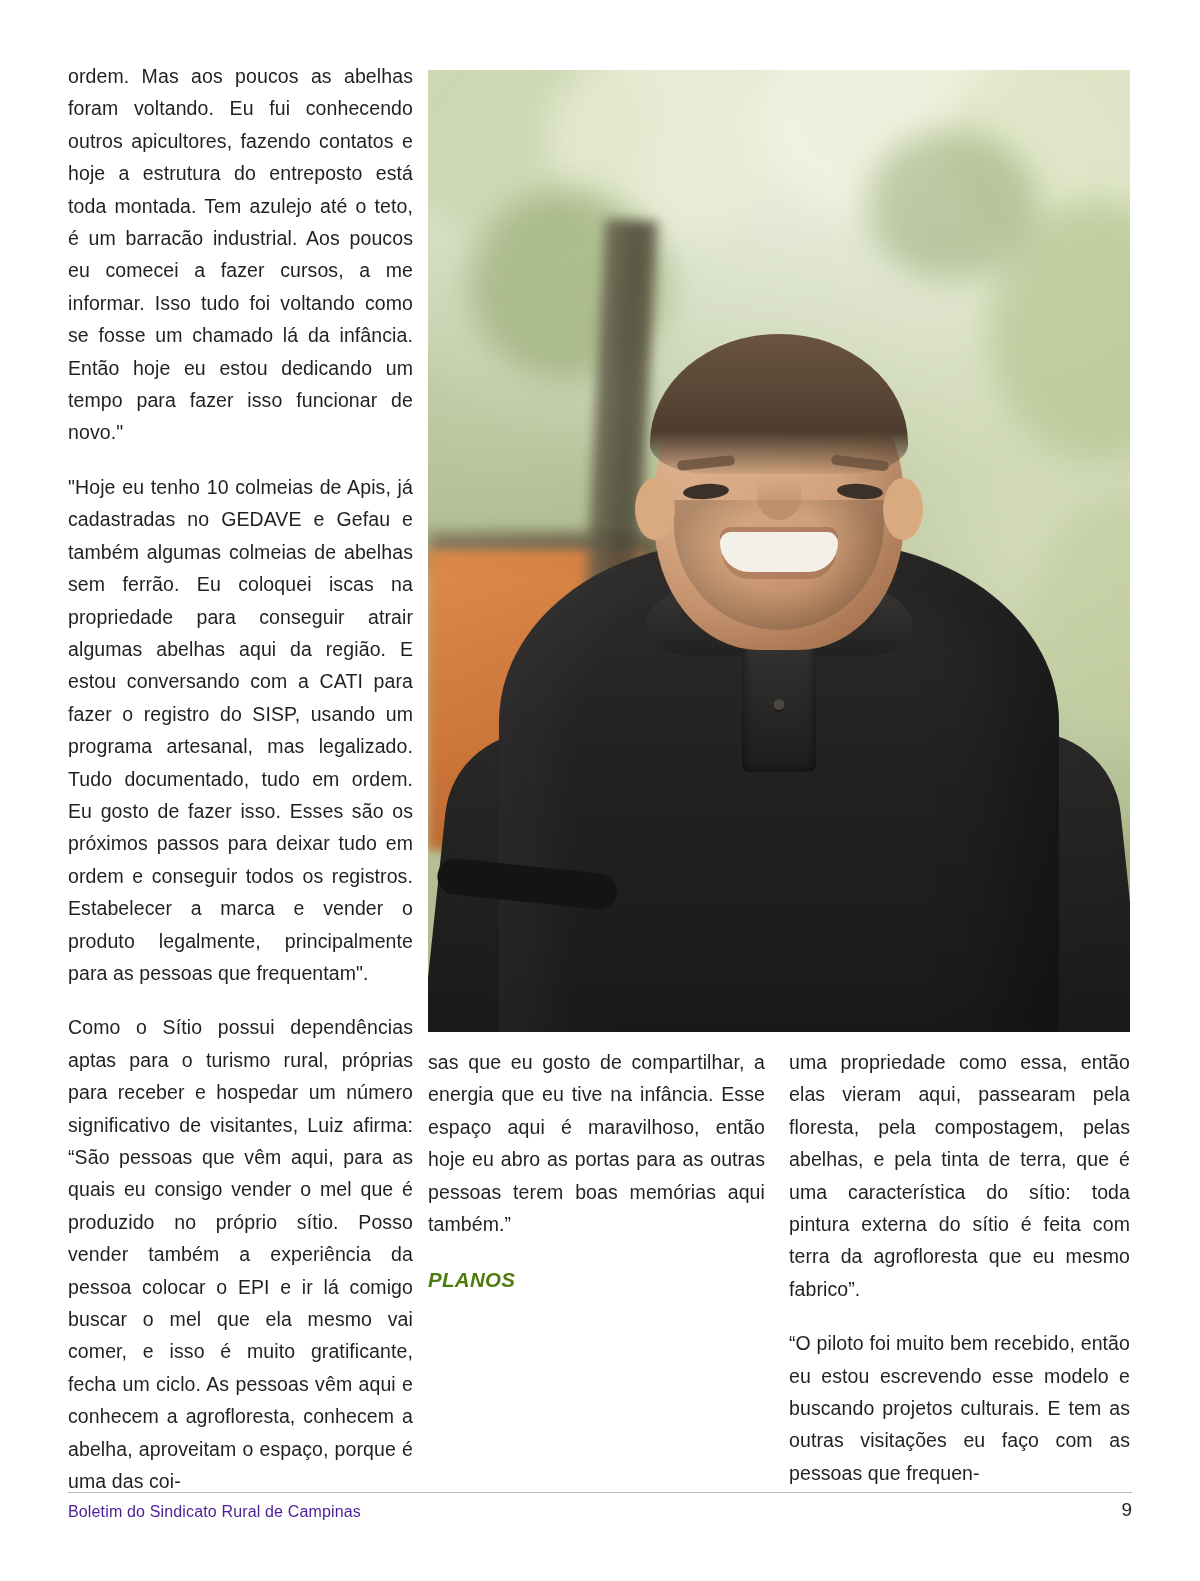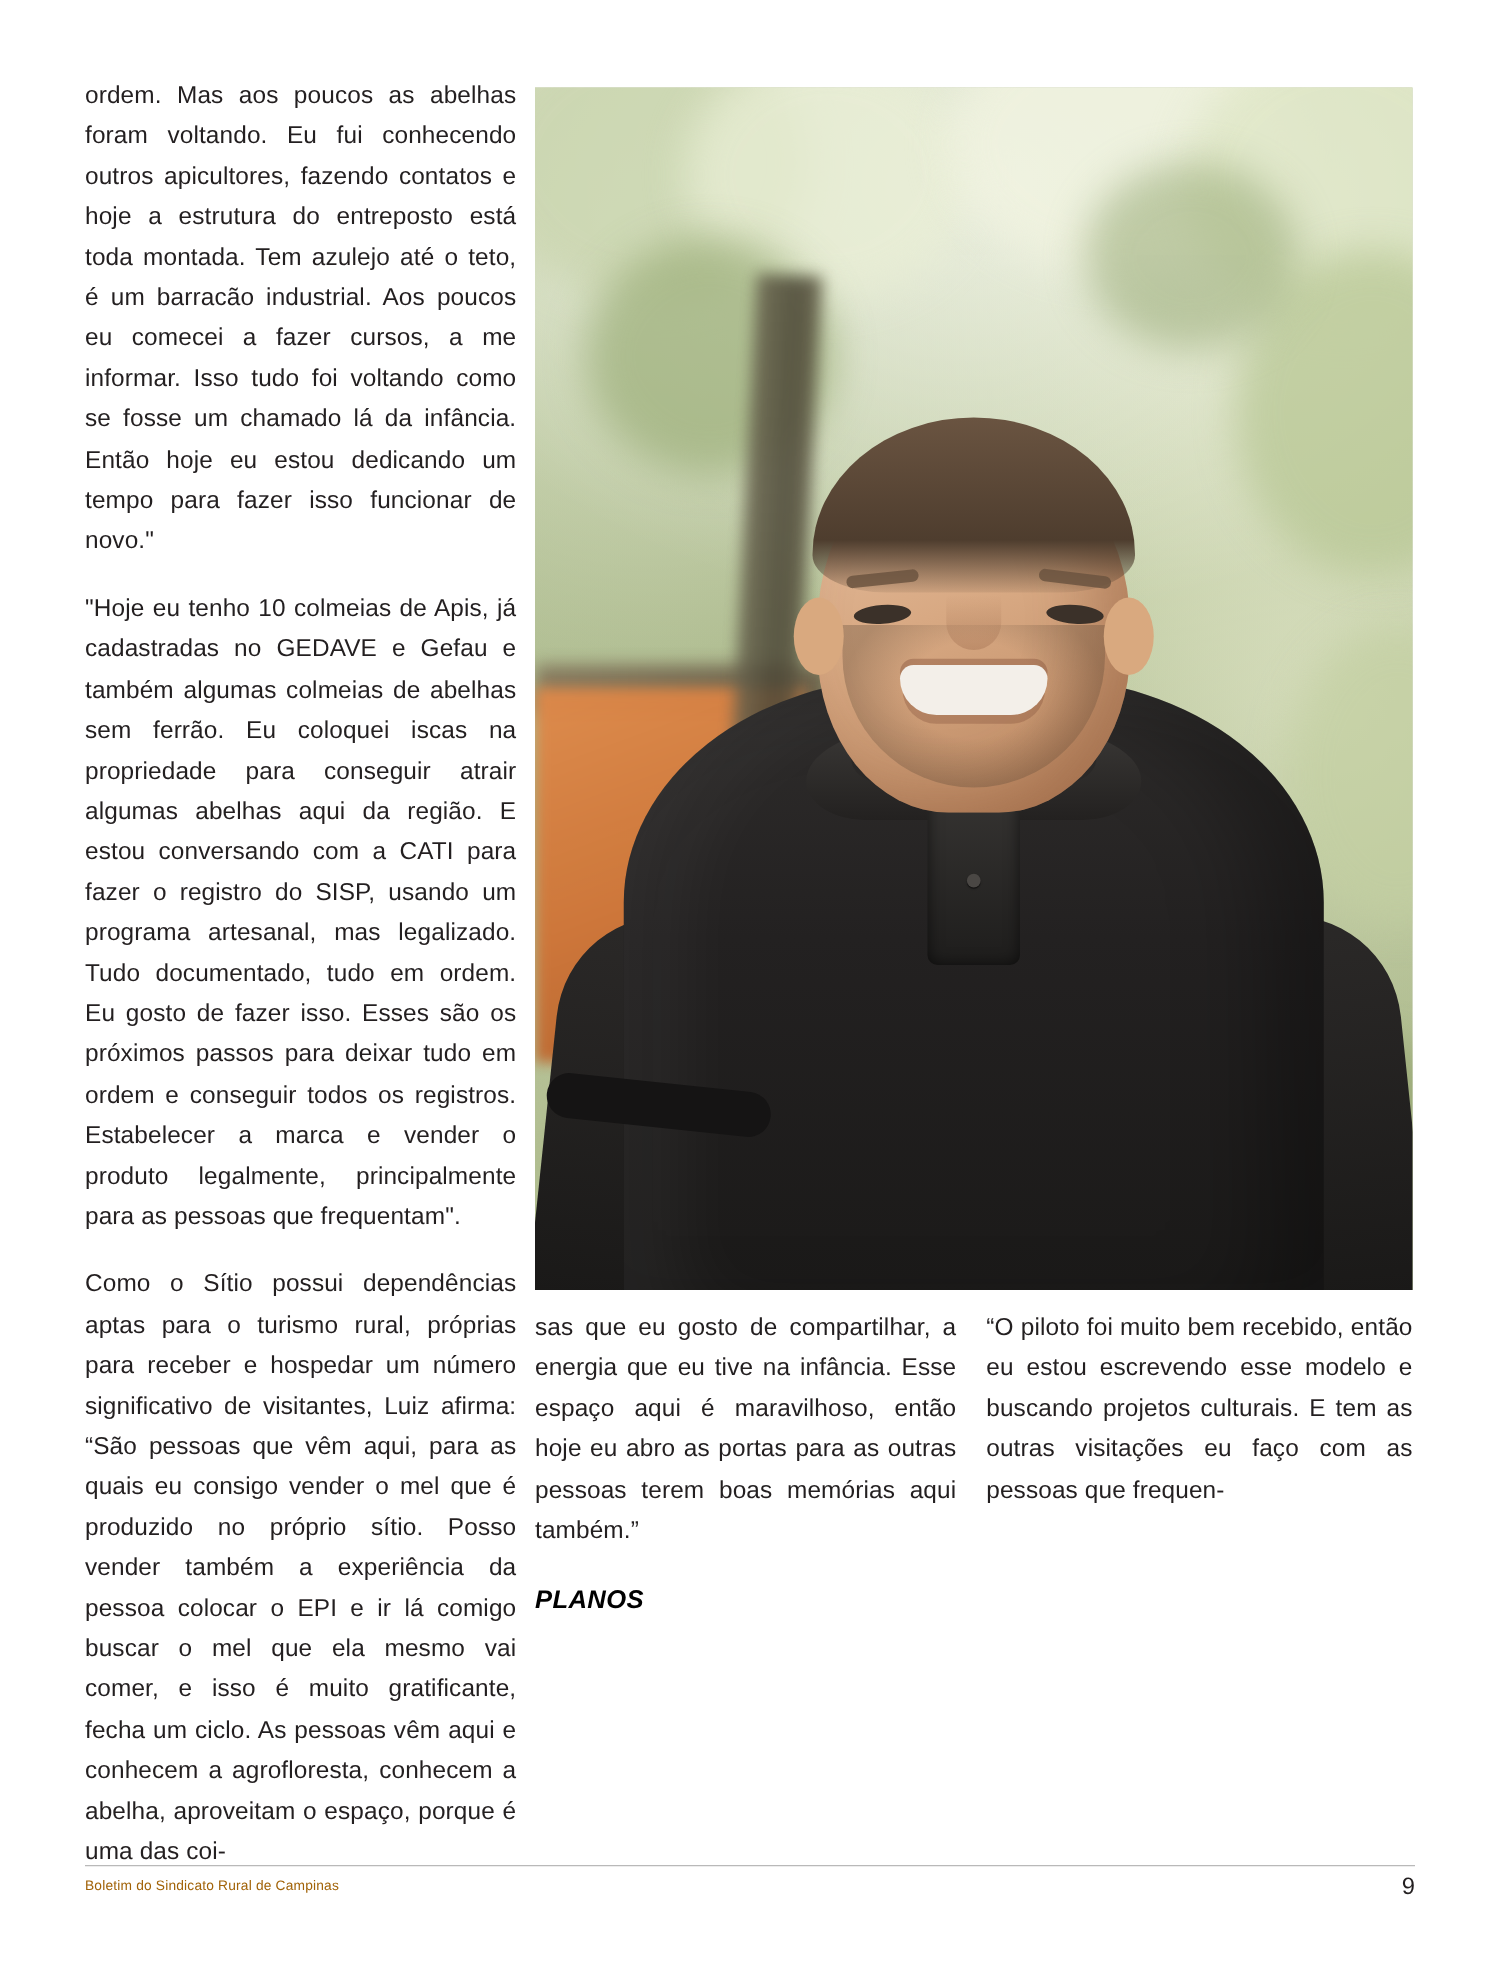--- a/index.html
+++ b/index.html
@@ -58,21 +58,21 @@
     top: 1046px;
     width: 341px;
   }
 
   .section-head {
     font-family: "Liberation Sans", sans-serif;
     font-style: italic;
     font-weight: bold;
     font-size: 20.5px;
     line-height: 28px;
-    color: #000000;
+    color: #4d7c0f;
     margin: 26px 0 6px 0;
     letter-spacing: 0.3px;
   }
 
   
   #photo-frame {
     position: absolute;
     left: 428px;
     top: 70px;
     width: 702px;
@@ -316,22 +316,22 @@
     left: 68px;
     top: 1492px;
     width: 1064px;
     height: 1px;
     background: #b9b9b9;
   }
   #footer-left {
     position: absolute;
     left: 68px;
     top: 1503px;
-    font-size: 11px;
-    color: #a16207;
+    font-size: 16px;
+    color: #4c1d95;
     letter-spacing: 0.15px;
   }
   #page-number {
     position: absolute;
     right: 68px;
     top: 1499px;
     font-size: 19px;
     color: #231f20;
   }
 </style>
@@ -390,20 +390,21 @@
       <div class="eye-r"></div>
     </div>
   </div>
 
   <div class="col-text" id="col-mid">
     <p>sas que eu gosto de compartilhar, a energia que eu tive na infância. Esse espaço aqui é maravilhoso, então hoje eu abro as portas para as outras pessoas terem boas memórias aqui também.”</p>
     <div class="section-head">PLANOS</div>
   </div>
 
   <div class="col-text" id="col-right">
+    <p>uma propriedade como essa, então elas vieram aqui, passearam pela floresta, pela compostagem, pelas abelhas, e pela tinta de terra, que é uma característica do sítio: toda pintura externa do sítio é feita com terra da agrofloresta que eu mesmo fabrico”.</p>
     <p>“O piloto foi muito bem recebido, então eu estou escrevendo esse modelo e buscando projetos culturais. E tem as outras visitações eu faço com as pessoas que frequen-</p>
   </div>
 
   <div id="footer-rule"></div>
   <div id="footer-left">Boletim do Sindicato Rural de Campinas</div>
   <div id="page-number">9</div>
 
 </div>
 
 </body></html>

